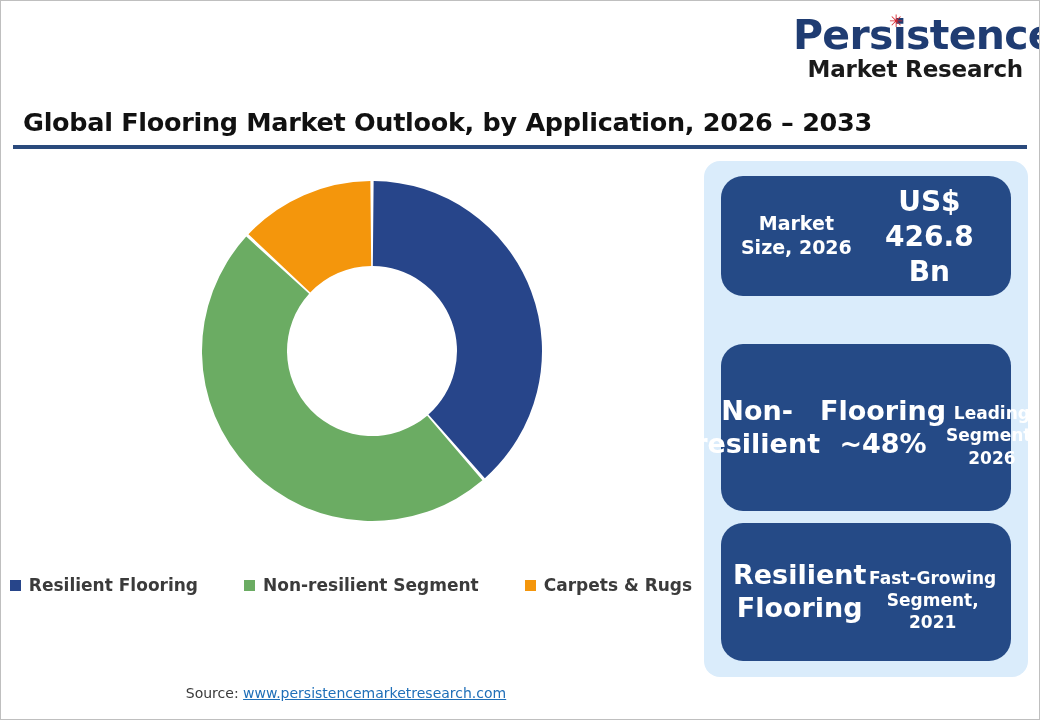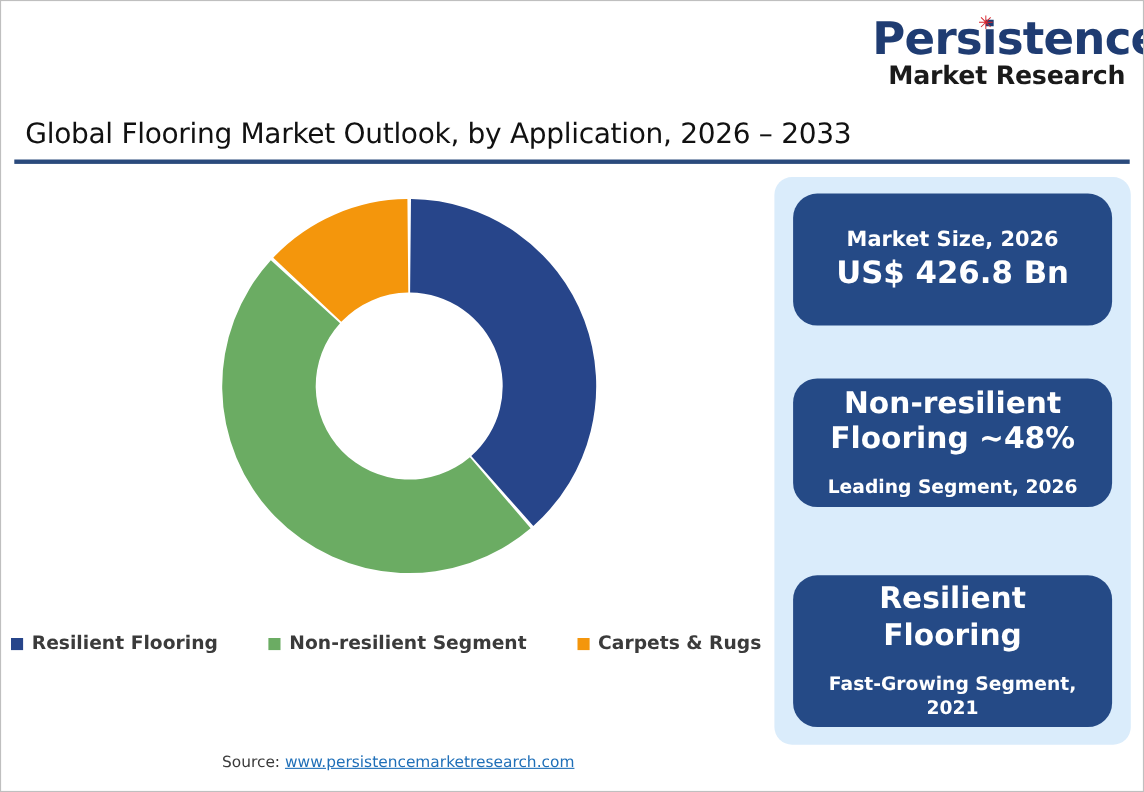--- a/index.html
+++ b/index.html
@@ -55,21 +55,21 @@
     letter-spacing: -0.2px;
     font-family: "DejaVu Sans", sans-serif;
   }
 
   
   #title {
     position: absolute;
     left: 22px;
     top: 106px;
     font-size: 25.5px;
-    font-weight: normal;
+    font-weight: bold;
     color: #111111;
     letter-spacing: -0.3px;
     white-space: nowrap;
     font-family: "DejaVu Sans", sans-serif;
   }
   #title-rule {
     position: absolute;
     left: 12px;
     top: 144px;
     width: 1014px;
@@ -131,29 +131,29 @@
     border-radius: 16px;
   }
   .kpi-card {
     position: absolute;
     left: 17px;
     width: 290px;
     background: #254a86;
     border-radius: 22px;
     color: #ffffff;
     display: flex;
-    flex-direction: column;
+    flex-direction: row;
     align-items: center;
     justify-content: center;
     text-align: center;
     box-sizing: border-box;
     padding: 6px 12px;
   }
   #card-market-size { top: 15px;  height: 120px; }
-  #card-leading     { top: 183px; height: 117px; }
+  #card-leading     { top: 183px; height: 167px; }
   #card-fastest     { top: 362px; height: 138px; }
 
   .kpi-small {
     font-size: 19px;
     font-weight: bold;
     line-height: 1.25;
     font-family: "DejaVu Sans", sans-serif;
   }
   .kpi-big {
     font-size: 28px;
@@ -178,21 +178,20 @@
   
   #source {
     position: absolute;
     left: 0;
     top: 684px;
     width: 690px;
     text-align: center;
     font-size: 14px;
     color: #3a3a3a;
     font-family: "DejaVu Sans", sans-serif;
-    padding-left: 16px;
   }
   #source-link {
     color: #1f6fb8;
     text-decoration: underline;
   }
 </style>
 </head>
 <body>
 
 <div id="page">

